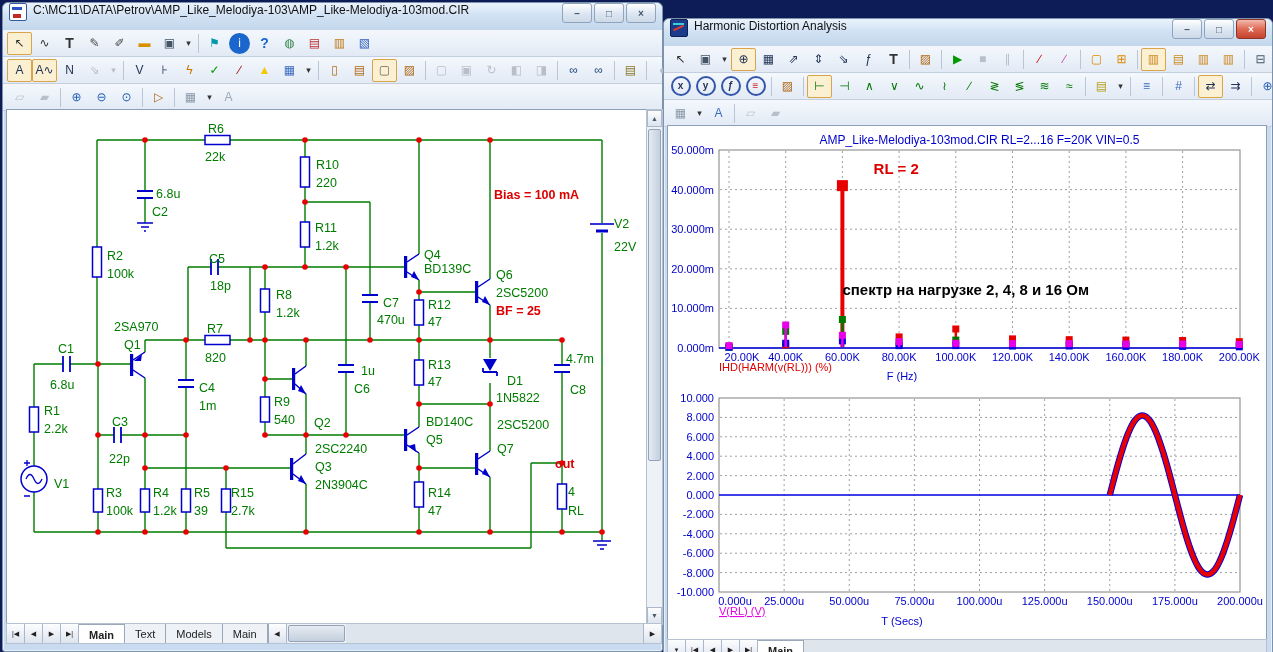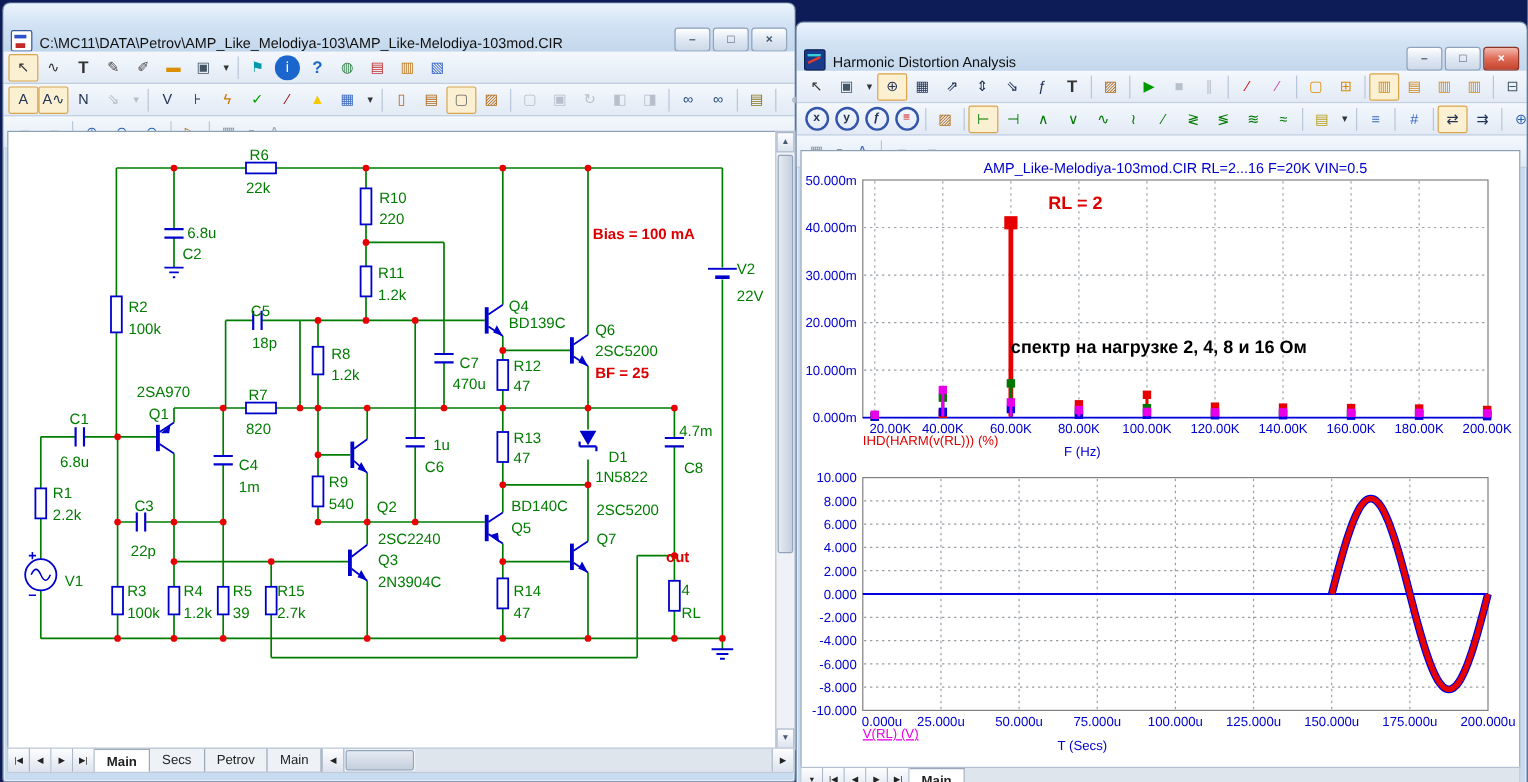--- a/index.html
+++ b/index.html
@@ -9,21 +9,21 @@
     -webkit-font-smoothing:antialiased;
   }
   .win{
     position:absolute;background:#c9dbf0;
     border:1px solid #7d93ad;border-radius:6px 6px 3px 3px;
     box-shadow:inset 0 0 0 1px rgba(255,255,255,.55);
   }
   .win.left{left:2px;top:2px;width:659px;height:648px;}
   .win.right{left:663px;top:18px;width:608px;height:648px;}
   .titlebar{
-    height:40px;display:flex;align-items:flex-end;padding:0 6px;gap:6px;
+    height:27px;display:flex;align-items:flex-start;padding:0 6px;gap:6px;
     background:linear-gradient(#eaf3fc,#d2e2f4 45%,#c3d7ec);
     border-radius:6px 6px 0 0;font-size:12px;color:#111;white-space:nowrap;overflow:hidden;
   }
   .title-text{flex:0 1 auto;overflow:hidden;text-overflow:ellipsis;}
   .tb-buttons{margin-left:auto;display:flex;gap:2px;flex:0 0 auto;}
   .wbtn{
     width:28px;height:18px;border:1px solid #8fa3bc;border-radius:3px;
     background:linear-gradient(#ffffff,#dfe8f3 50%,#cdd9e8);
     display:flex;align-items:center;justify-content:center;
     font-size:10px;font-weight:bold;color:#45586e;cursor:pointer;
@@ -411,22 +411,22 @@
 
   <div class="tabbar" style="top:620px;width:654px;">
     <div id="lw-nav" style="display:flex;">
         <div class="navbtn">|◀</div>
         <div class="navbtn">◀</div>
         <div class="navbtn">▶</div>
         <div class="navbtn">▶|</div>
       </div>
     <div id="lw-tabs" style="display:flex;">
         <div class="tab active">Main</div>
-        <div class="tab">Secs</div>
-        <div class="tab">Petrov</div>
+        <div class="tab">Text</div>
+        <div class="tab">Models</div>
         <div class="tab">Main</div>
       </div>
     <div class="hscroll">
       <div class="navbtn">◀</div>
       <div class="hthumb"></div>
       <div class="htrack"></div>
       <div class="navbtn" style="border-left:1px solid #aab8ca;border-right:none;">▶</div>
     </div>
   </div>
 </div>

